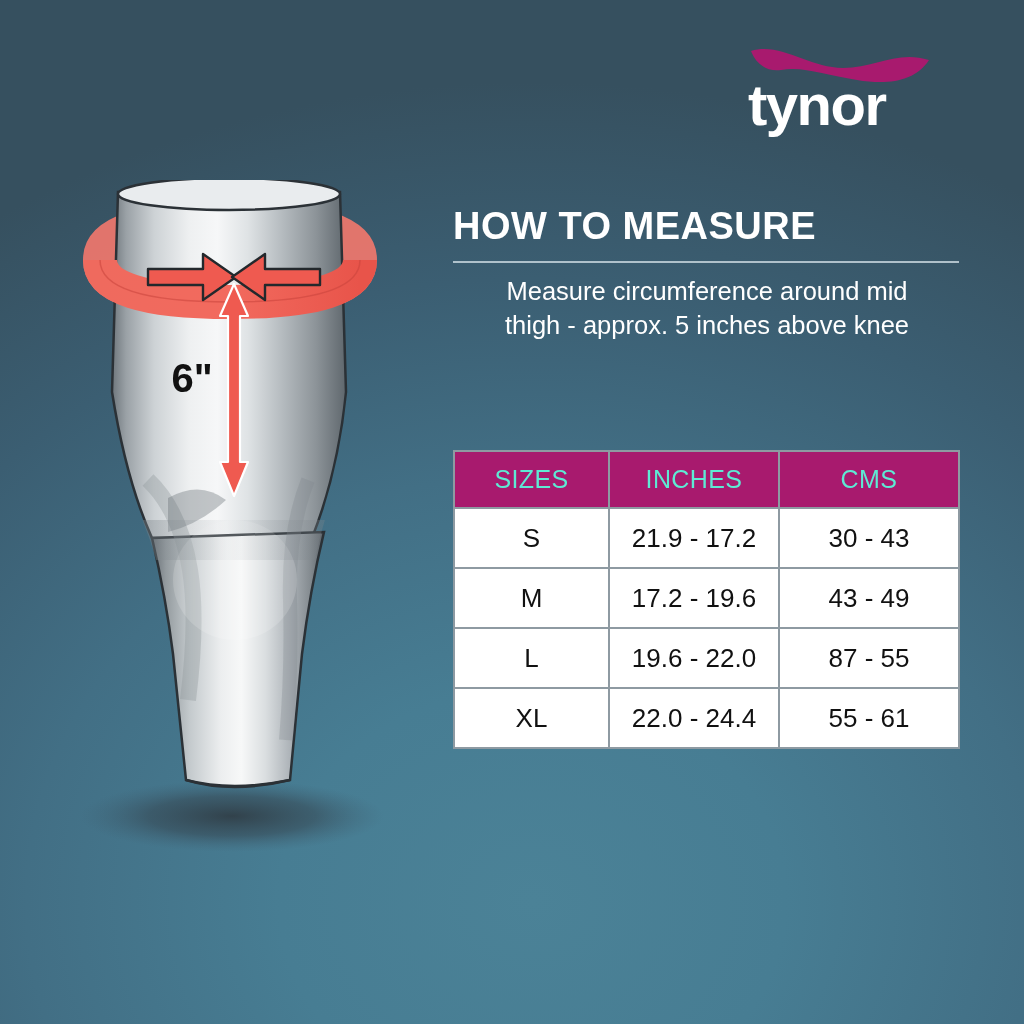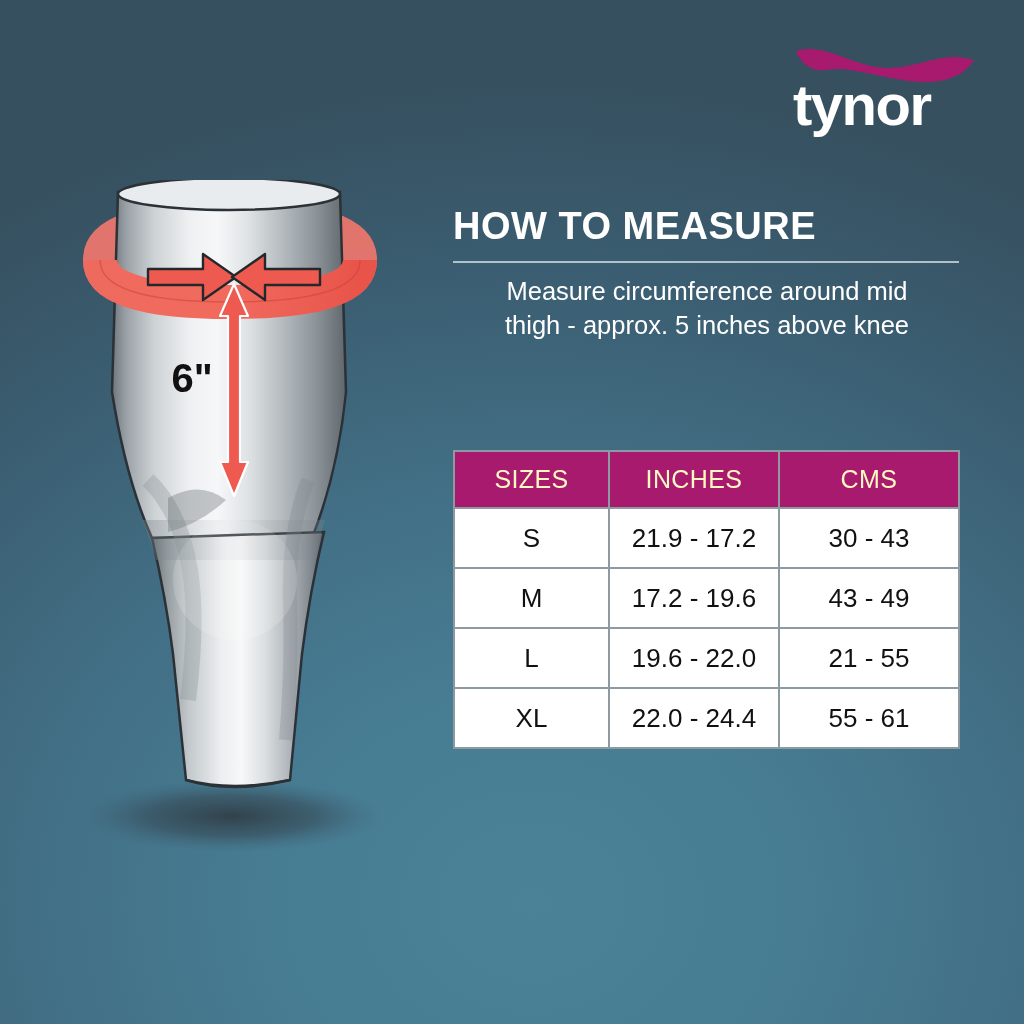--- a/index.html
+++ b/index.html
@@ -14,21 +14,21 @@
     overflow: hidden;
     font-family: "Liberation Sans", sans-serif;
     background-color: #3d5b6d;
     background-image:
       radial-gradient(ellipse 95% 80% at 52% 88%, #4b8297 0%, #477d93 26%, #426f85 52%, #3b5e72 76%, #36505f 100%);
   }
 
   
   .logo-wrap {
     position: absolute;
-    left: 786px;
+    left: 741px;
     top: 38px;
     width: 200px;
     height: 110px;
   }
   .logo-swoosh {
     position: absolute;
     left: 6px;
     top: 0px;
     width: 190px;
     height: 52px;
@@ -91,21 +91,21 @@
     table-layout: fixed;
     background: #ffffff;
   }
   .size-table th, .size-table td {
     border: 2px solid #8e9aa2;
     text-align: center;
     font-family: "Liberation Sans", sans-serif;
   }
   .size-table th {
     background: #a81a6e;
-    color: #fef9c3;
+    color: #5eead4;
     font-size: 25px;
     font-weight: normal;
     letter-spacing: 0.4px;
     height: 55px;
     padding: 0;
   }
   .size-table td {
     background: #ffffff;
     color: #111111;
     font-size: 26px;
@@ -253,21 +253,21 @@
         <td>30 - 43</td>
       </tr>
       <tr>
         <td>M</td>
         <td>17.2 - 19.6</td>
         <td>43 - 49</td>
       </tr>
       <tr>
         <td>L</td>
         <td>19.6 - 22.0</td>
-        <td>21 - 55</td>
+        <td>87 - 55</td>
       </tr>
       <tr>
         <td>XL</td>
         <td>22.0 - 24.4</td>
         <td>55 - 61</td>
       </tr>
     </tbody>
   </table>
 
 </div>

